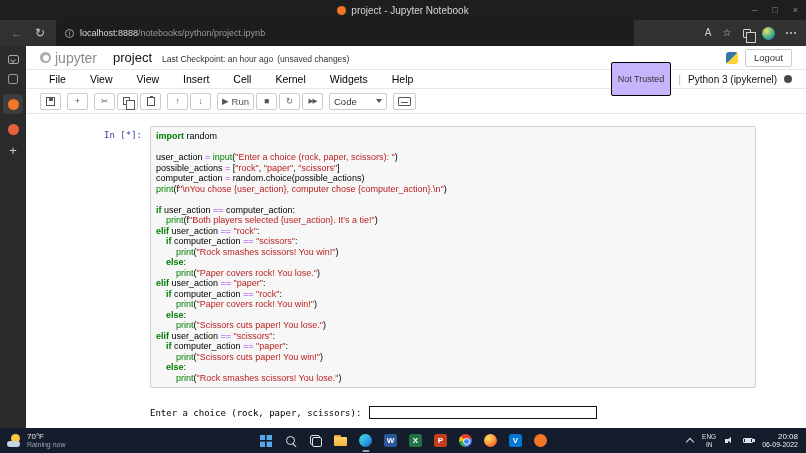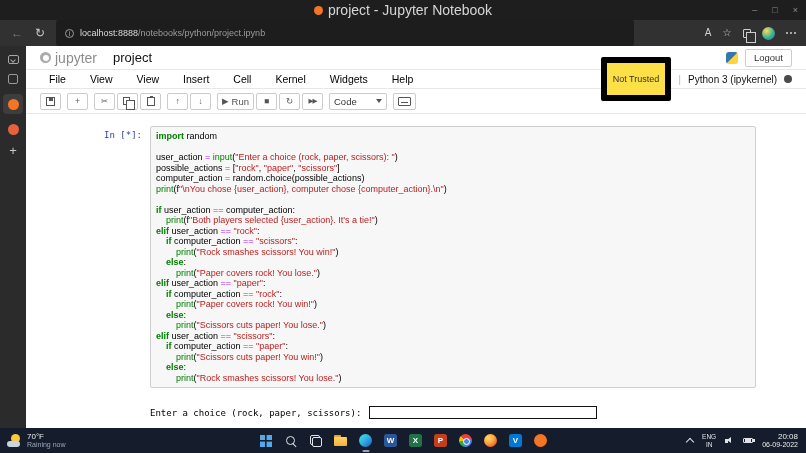--- a/index.html
+++ b/index.html
@@ -2,21 +2,21 @@
 <html><head>
 <meta charset="utf-8">
 <style>
   *{margin:0;padding:0;box-sizing:border-box}
   html,body{width:806px;height:453px;overflow:hidden;background:#000}
   .screen{position:relative;width:806px;height:453px;font-family:"Liberation Sans",sans-serif;overflow:hidden;background:#fff;
     --tb:#151c2b; --ink:#dfe3e8;}
 
   
   .titlebar{height:20px;background:#1e1e1e;display:flex;align-items:center;justify-content:center;position:relative}
-  .titlebar .title{display:flex;gap:5px;align-items:center;color:#d6d6d6;font-size:14px}
+  .titlebar .title{display:flex;gap:5px;align-items:center;color:#d6d6d6;font-size:10px}
   .favicon-jupyter{width:9px;height:9px;border-radius:50%;background:#f37626;display:inline-block}
   .win-controls{position:absolute;right:8px;top:0;height:100%;display:flex;gap:15px;align-items:center;color:#8f8f8f;font-size:9px}
 
   
   .browserbar{height:26px;background:#313131;display:flex;align-items:center;padding:0 10px;gap:9px}
   .nav-ic{color:#c9c9c9;font-size:12px;width:14px;text-align:center;line-height:14px}
   .nav-ic.dim{color:#7d7d7d}
   .url-pill{width:578px;height:36px;background:#1d1d1d;border-radius:9px;display:flex;align-items:center;padding:0 9px;gap:6px}
   .info-i{width:9px;height:9px;border:1px solid #9d9d9d;border-radius:50%;color:#bdbdbd;font-size:6.5px;display:flex;align-items:center;justify-content:center;flex:none}
   .info-i::after{content:"i"}
@@ -50,21 +50,21 @@
   .nb-name{font-size:13px;color:#111;margin-left:6px}
   .checkpoint{font-size:8.5px;color:#333;display:flex;gap:4px;margin-top:2px}
   .header-right{margin-left:auto;display:flex;align-items:center;gap:7px}
   .python-logo{width:12px;height:12px;border-radius:3px;background:linear-gradient(135deg,#3776ab 49%,#ffd43b 51%)}
   .logout-btn{font-size:9.5px;color:#333;border:1px solid #ccc;border-radius:2px;padding:2.5px 8px;background:#fff}
 
   
   .menubar{height:20px;display:flex;align-items:center;padding:0 14px 0 16px;border-top:1px solid #e7e7e7;border-bottom:1px solid #e7e7e7}
   .menu-item{font-size:10.5px;color:#000;padding:0 9px 0 7px;margin-right:8px}
   .menu-right{margin-left:auto;display:flex;align-items:center;gap:7px}
-  .not-trusted{font-size:9px;color:#333;border:6px solid #000000;border-radius:2px;padding:11px 6px;background:#fde047}
+  .not-trusted{font-size:9px;color:#333;border:1px solid #000000;border-radius:2px;padding:11px 6px;background:#c4b5fd}
   .kernel-sep{color:#bbb;font-size:11px}
   .kernel-name{font-size:10px;color:#111}
   .kernel-dot{width:8px;height:8px;border-radius:50%;background:#4a4a4a}
 
   
   .toolbar{height:25px;display:flex;align-items:center;padding:0 14px;gap:6px;border-bottom:1px solid #e7e7e7}
   .tb-group{display:flex;gap:2px}
   .tb-btn{height:17px;min-width:21px;background:#fff;border:1px solid #ccc;border-radius:2px;display:flex;align-items:center;justify-content:center;color:#555;font-size:9.5px;padding:0 4px;gap:3px}
   .glyph-sm{font-size:8.5px;line-height:9px}
   .glyph-ff{font-size:6.5px;letter-spacing:-1px}
@@ -188,20 +188,24 @@
     </div>
 
     <div class="main">
 
       <div class="nb-header">
         <span class="logo">
           <span class="logo-circle"></span>
           <span class="logo-text">jupyter</span>
         </span>
         <span class="nb-name">project</span>
+        <span class="checkpoint">
+          <span>Last Checkpoint: an hour ago</span>
+          <span>(unsaved changes)</span>
+        </span>
         <span class="header-right">
           <span class="python-logo"></span>
           <button class="logout-btn">Logout</button>
         </span>
       </div>
 
       <div class="menubar">
         <div style="display:flex">
             <div class="menu-item">File</div>
             <div class="menu-item">View</div>

